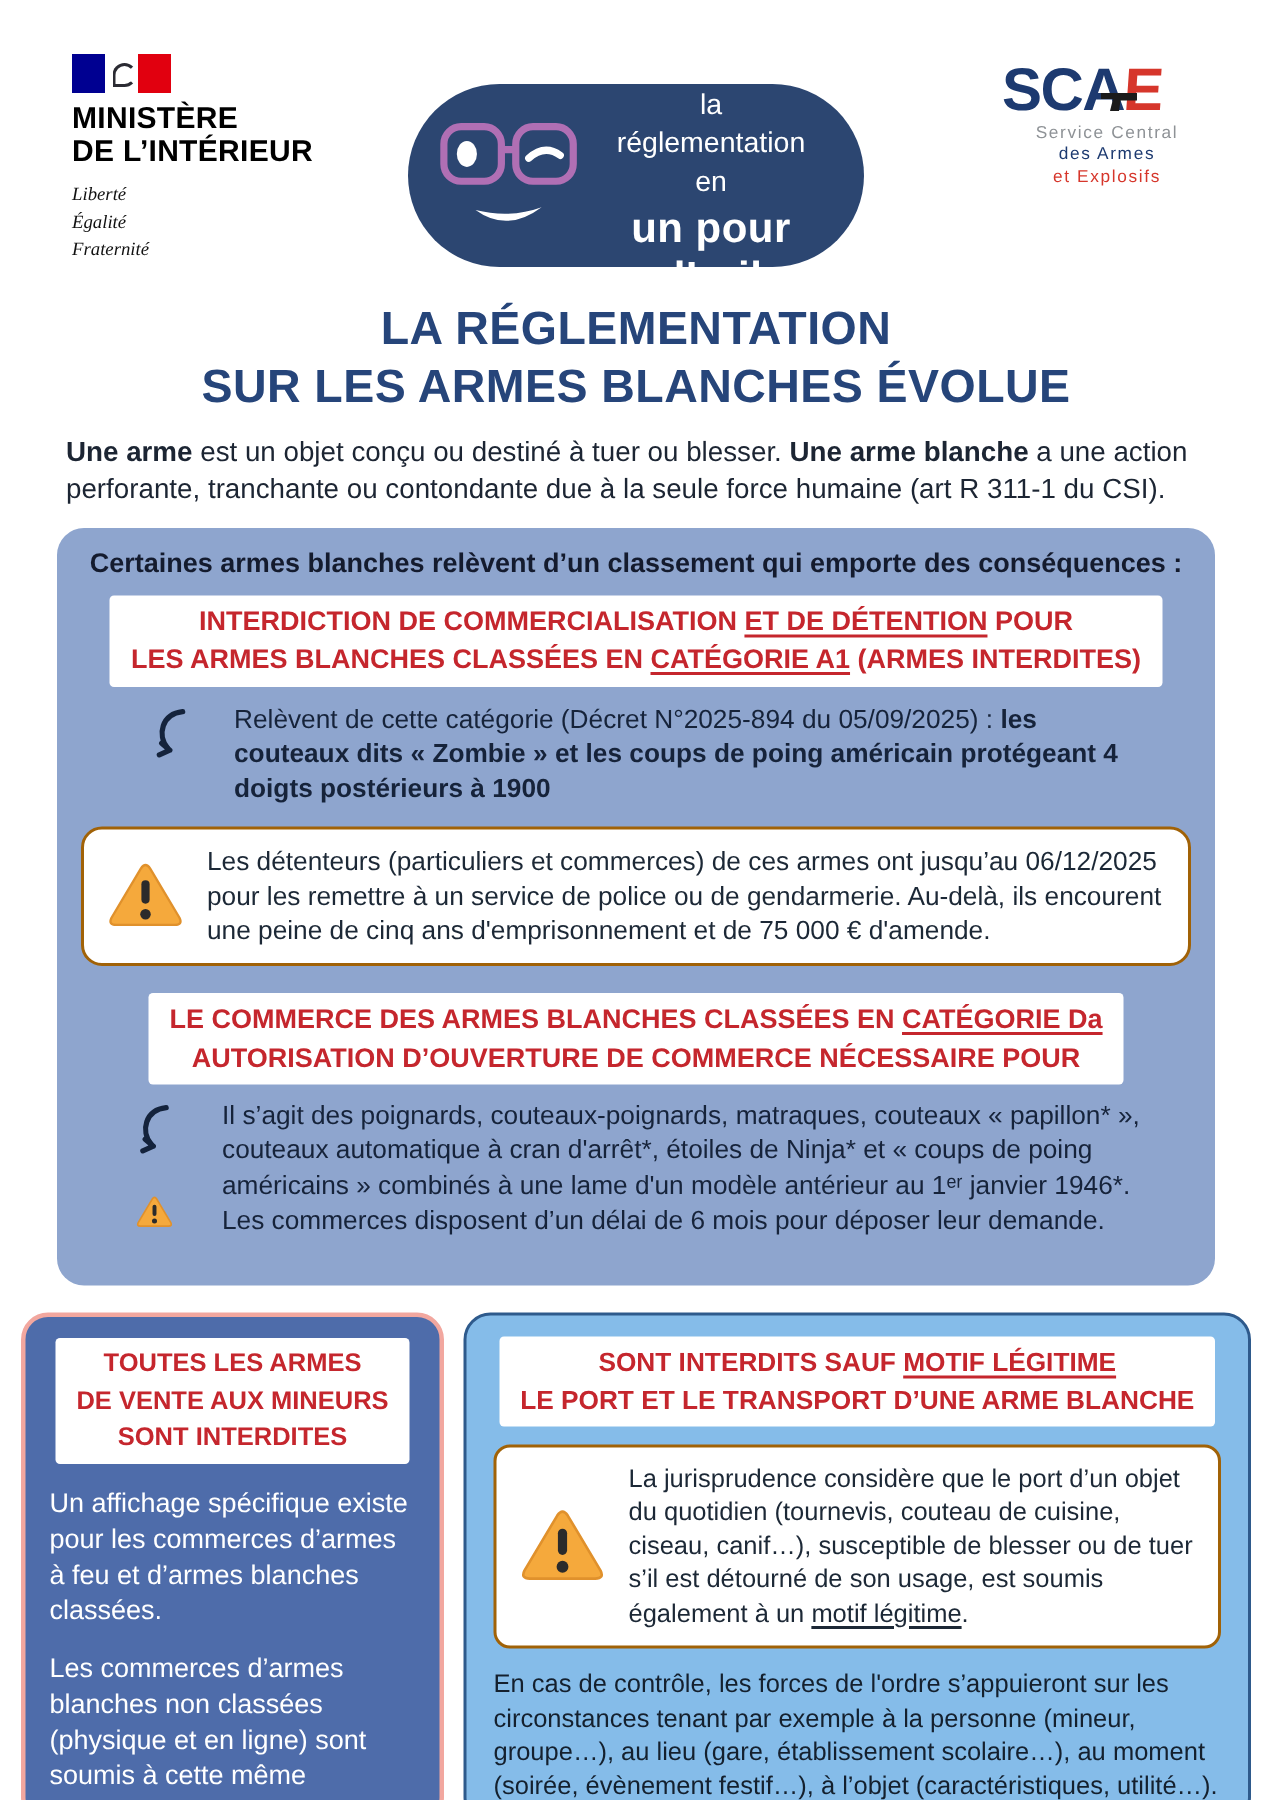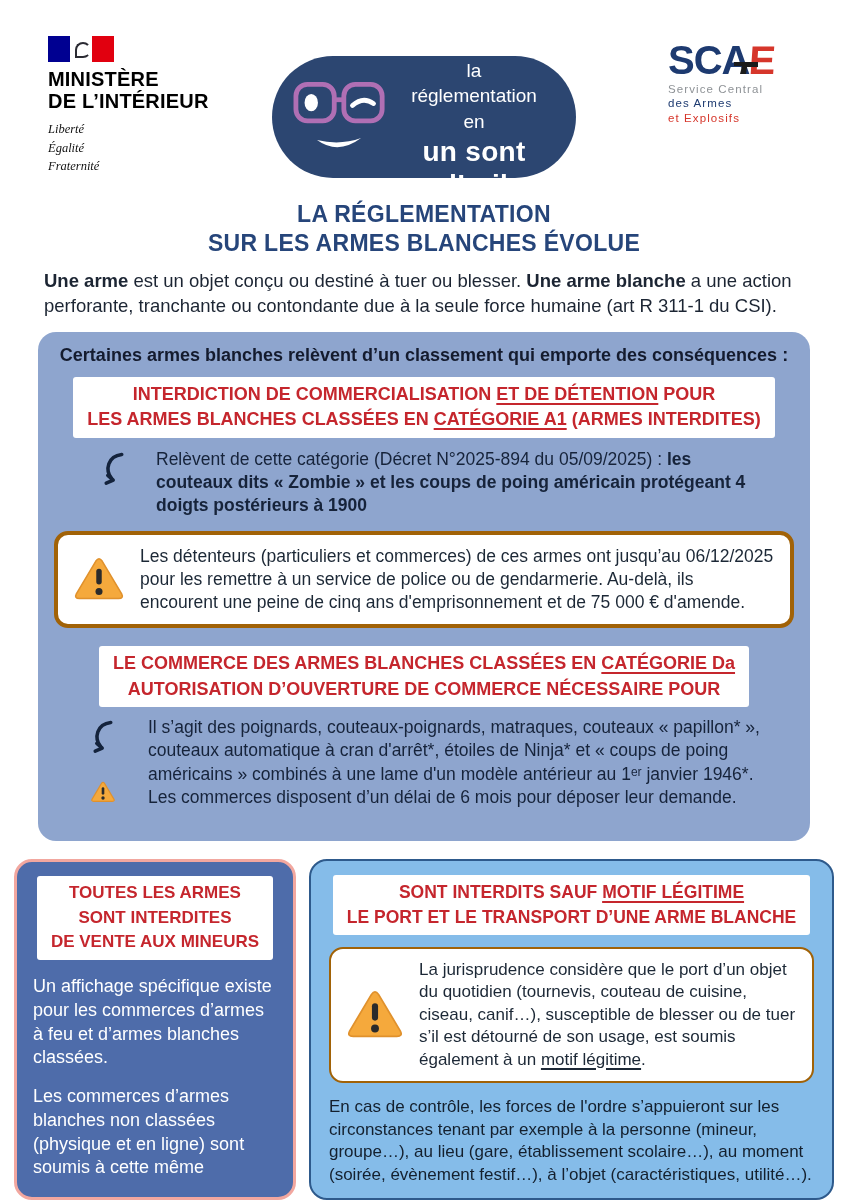--- a/index.html
+++ b/index.html
@@ -24,58 +24,58 @@
          display:flex;align-items:center;padding:0 26px 0 20px;box-sizing:border-box;gap:10px;}
   .badge-text{flex:1;text-align:center;color:#fff;}
   .badge-text .l{font-size:19px;line-height:1.35;font-weight:400;}
   .badge-text .big{font-size:28px;font-weight:800;line-height:1.2;letter-spacing:.3px;}
 
   .scae{position:absolute;right:40px;top:40px;width:140px;}
   .scae-word{position:relative;font-size:40px;font-weight:800;letter-spacing:-1px;line-height:1;}
   .scae-word .sca{color:#1d3a70;}
   .scae-word .e{color:#d6362b;transform:skewX(-4deg);display:inline-block;}
   .pistol{position:absolute;left:62px;top:20px;}
-  .scae-sub{font-size:11.5px;letter-spacing:1.1px;line-height:1.25;margin-top:2px;}
+  .scae-sub{font-size:11.5px;letter-spacing:1.1px;line-height:1.25;margin-top:2px;text-align:center;}
   .scae-sub .s1{color:#8e9296;}
   .scae-sub .s2{color:#1d3a70;}
   .scae-sub .s3{color:#d6362b;}
 
   
-  .title{margin:14px 0 10px;text-align:center;font-size:23px;font-weight:800;
+  .title{margin:14px 0 10px;text-align:center;font-size:31px;font-weight:800;
          color:#26457a;line-height:1.25;letter-spacing:.3px;}
   .intro{margin:6px 44px 0;font-size:18.5px;line-height:1.36;color:#1c2533;}
 
   
   .box1{margin:14px 38px 0;background:#8EA5CE;border-radius:18px;padding:13px 0 32px;}
   .box1-heading{text-align:center;font-size:18px;font-weight:800;color:#141b2e;margin:0 20px;}
   .red-card{width:fit-content;max-width:92%;margin:11px auto 0;background:#ffffff;
             border-radius:3px;padding:5px 14px;text-align:center;
             color:#c5262d;font-size:18px;font-weight:800;line-height:1.42;}
   .red-card .u{text-decoration:underline;text-decoration-thickness:2px;text-underline-offset:3px;}
   .detail-row{display:flex;gap:28px;margin:10px 40px 0 62px;}
   .detail-row .txt{font-size:17.5px;line-height:1.33;color:#16233a;}
   .icon-col{display:flex;flex-direction:column;align-items:center;justify-content:space-between;
             flex:0 0 34px;padding:2px 0 6px;}
   .warn-card{display:flex;align-items:center;gap:16px;background:#ffffff;
-             border:4px solid #a16207;border-radius:14px;margin:13px 16px 0;
+             border:2px solid #a16207;border-radius:14px;margin:13px 16px 0;
              padding:10px 16px;}
   .warn-card .txt{font-size:17.5px;line-height:1.32;color:#1c2836;}
   .bold{font-weight:800;}
 
   
   .bottom{display:flex;gap:13px;margin:18px 14px 0;align-items:stretch;}
   .minors{flex:0 0 282px;box-sizing:border-box;background:#4E6CAA;border:3px solid #F2A79F;
           border-radius:18px;padding:14px 16px;}
   .minors .red-card{font-size:17px;line-height:1.45;margin-top:0;}
   .minors p{color:#ffffff;font-size:18px;line-height:1.32;margin:15px 0 0;}
 
   .carry{flex:1;box-sizing:border-box;background:#85BCE9;border:2px solid #2E5A8C;
          border-radius:18px;padding:12px 14px;}
   .carry .red-card{font-size:17.5px;margin-top:2px;}
-  .carry .warn-card{margin:12px 4px 0;border-width:2.5px;}
+  .carry .warn-card{margin:12px 4px 0;border-width:2.5px;border-radius:11px;}
   .carry .warn-card .txt{font-size:17px;}
   .carry .p1{margin:13px 4px 0;font-size:17px;line-height:1.33;color:#14202e;}
   .uln{text-decoration:underline;text-decoration-thickness:1.5px;text-underline-offset:3px;}
 
   svg{display:block;}
 </style>
 </head>
 <body>
 
 <div class="page">
@@ -106,21 +106,21 @@
           <rect x="54" y="14" width="40" height="38" rx="12" fill="none" stroke="#b06fb4" stroke-width="5"></rect>
           <line x1="44" y1="30" x2="54" y2="30" stroke="#b06fb4" stroke-width="5"></line>
           <ellipse cx="20" cy="33" rx="7" ry="9" fill="#ffffff"></ellipse>
           <path d="M63 36 Q74 26 85 34" fill="none" stroke="#ffffff" stroke-width="5" stroke-linecap="round"></path>
           <path d="M26 72 Q48 88 72 70 Q50 78 26 72 Z" fill="#ffffff"></path>
         </svg>
       </span>
       <div class="badge-text">
         <div class="l">La législation et la</div>
         <div class="l">réglementation en</div>
-        <div class="big">un sont d’œil</div>
+        <div class="big">un pour d’œil</div>
       </div>
     </div>
 
     <div class="scae">
       <div class="scae-word">
         <span class="sca">SCA</span><span class="e">E</span>
         <span class="pistol">
           <svg width="30" height="16" viewBox="0 0 30 16">
             <path d="M28 2 L4 2 L4 6 L12 6 L10 14 L16 14 L17 7 L28 7 Z" fill="#1b1b1b"></path>
           </svg>
@@ -196,22 +196,22 @@
         <span>Les commerces disposent d’un délai de 6 mois pour déposer leur demande.</span><br>
       </div>
     </div>
   </section>
 
   <div class="bottom">
 
     <section class="minors">
       <div class="red-card">
         <div>TOUTES LES ARMES</div>
+        <div>DE VENTE AUX MINEURS</div>
         <div>SONT INTERDITES</div>
-        <div>DE VENTE AUX MINEURS</div>
       </div>
       <p>Un affichage spécifique existe pour les commerces d’armes à feu et d’armes blanches classées.</p>
       <p><span>Les commerces d’armes blanches non classées (physique et en ligne) sont soumis à cette même </span></p>
 
     </section>
 
     <section class="carry">
       <div class="red-card">
         <div><span>SONT INTERDITS SAUF </span><span class="u">MOTIF LÉGITIME</span></div>
         <div>LE PORT ET LE TRANSPORT D’UNE ARME BLANCHE</div>

